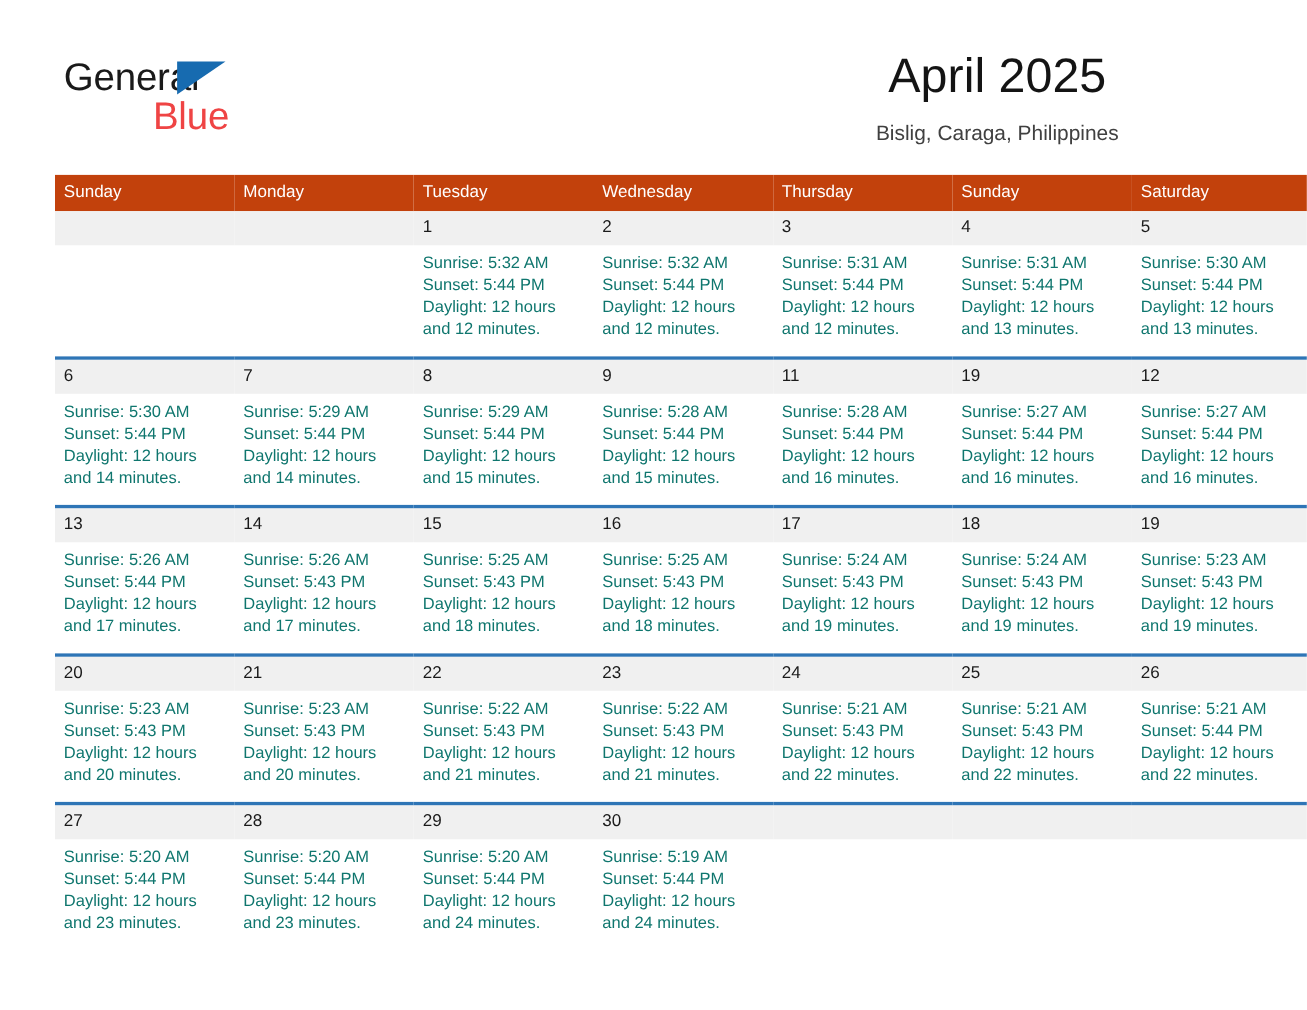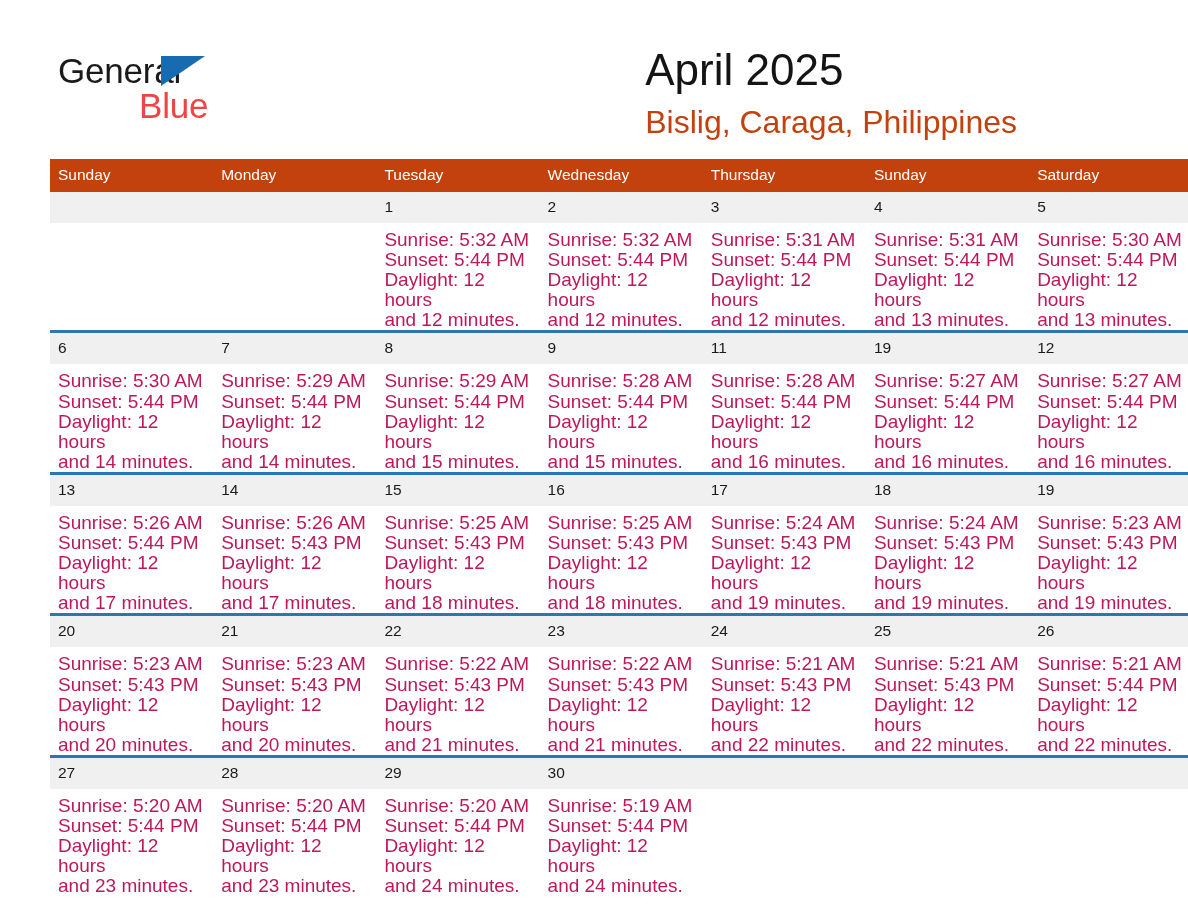--- a/index.html
+++ b/index.html
@@ -62,34 +62,34 @@
     font-size: 35px;
     line-height: 38px;
     color: #ef4444;
     letter-spacing: -0.2px;
     white-space: nowrap;
   }
   .title-block {
     position: absolute;
     right: 0;
     top: 0;
-    text-align: left;
+    text-align: center;
   }
   .month-title {
     font-size: 44px;
     line-height: 52px;
     color: #141414;
     font-weight: normal;
     margin: 0;
     white-space: nowrap;
   }
   .location {
-    font-size: 32px;
+    font-size: 19px;
     line-height: 32px;
-    color: #c2410c;
+    color: #404040;
     margin: 10px 0 0 0;
     white-space: nowrap;
   }
 
   
   .calendar {
     position: absolute;
     left: 50px;
     top: 159px;
     width: 1087px;
@@ -120,23 +120,23 @@
   .daynum {
     background: #f0f0f0;
     font-size: 15.5px;
     line-height: 18px;
     color: #1a1a1a;
     padding: 6px 0 7px 8px;
     min-height: 18px;
   }
   .cellbody {
     padding: 7px 10px 0 8px;
-    font-size: 19px;
+    font-size: 15px;
     line-height: 20.1px;
-    color: #be185d;
+    color: #0f766e;
   }
   .cellbody div {
     white-space: normal;
   }
   td.empty .daynum {
     color: transparent;
   }
 </style>
 </head>
 <body>

